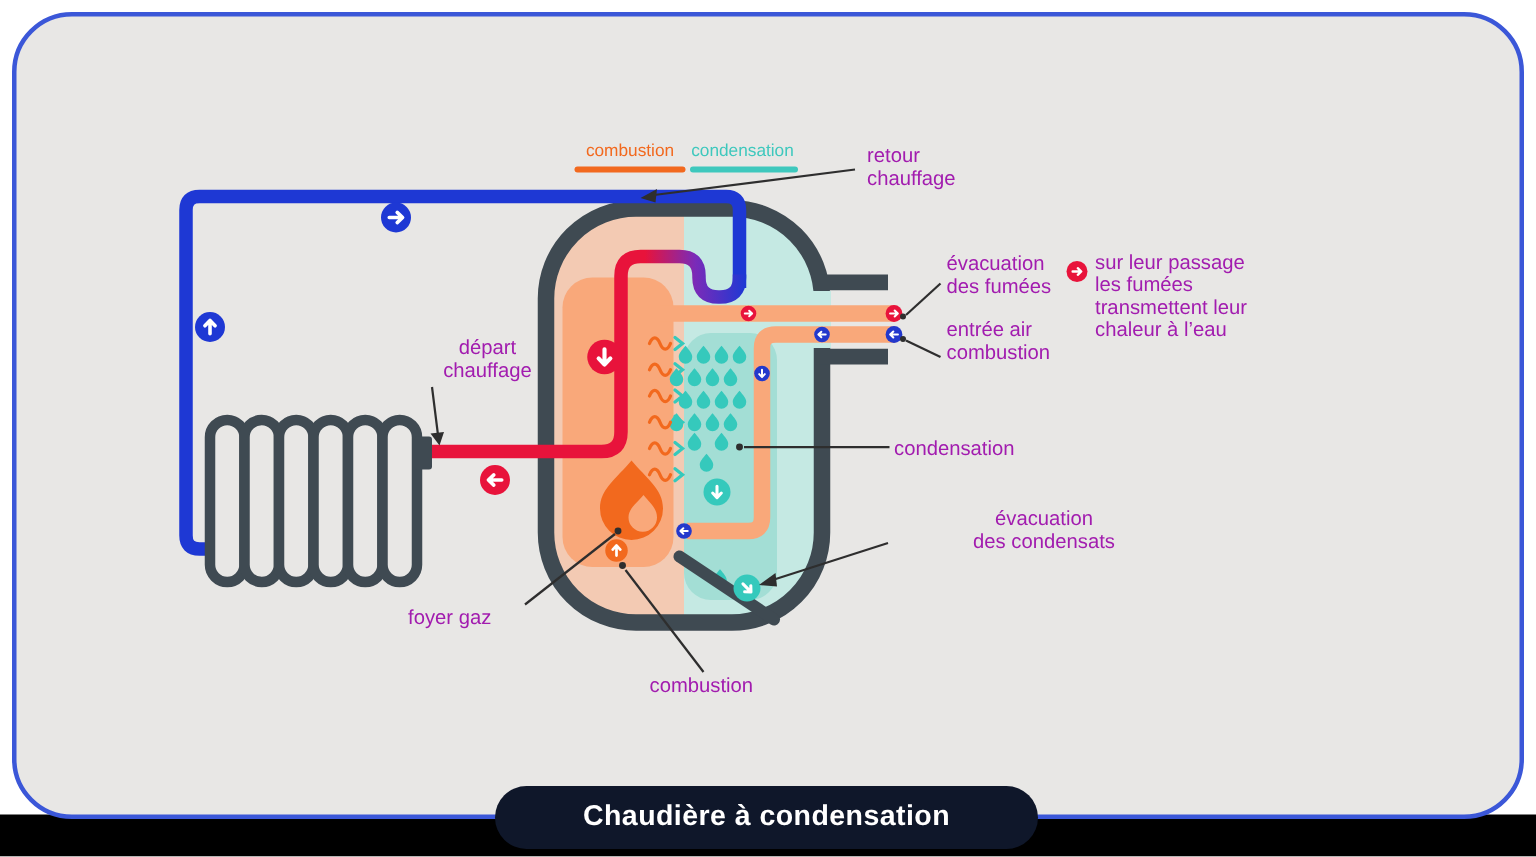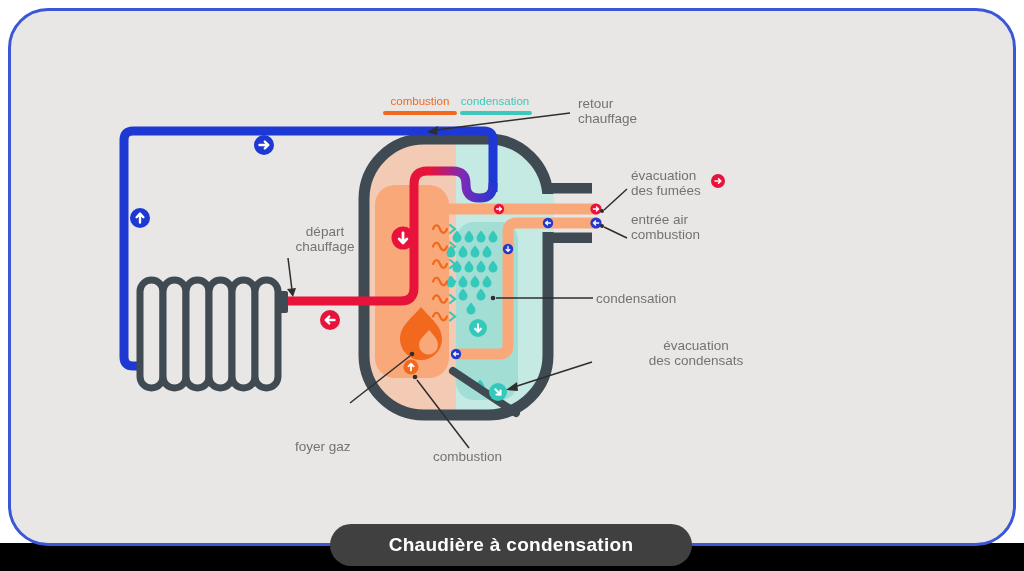--- a/index.html
+++ b/index.html
@@ -8,33 +8,33 @@
     background:#ffffff;font-family:"Liberation Sans",sans-serif;
   }
   .black-strip{position:absolute;left:0;top:543px;width:1024px;height:28px;background:#000;}
   .card{
     position:absolute;left:8px;top:8px;width:1008px;height:538px;
     box-sizing:border-box;background:#e8e7e5;border:3px solid #3b57d8;border-radius:40px;
   }
   .diagram-svg{position:absolute;left:0;top:0;width:1024px;height:571px;}
   .overlay{position:absolute;left:0;top:0;width:832px;height:571px;}
   .label{
-    position:absolute;font-size:13.5px;line-height:1.12;color:#737373;
+    position:absolute;font-size:13.5px;line-height:1.12;color:#a21caf;
     white-space:pre-line;
   }
   .legend-text{position:absolute;font-size:11.5px;text-align:center;}
   .legend-bar{position:absolute;height:4px;border-radius:2px;}
   .lg-combustion{color:#f2691e;}
   .lg-condensation{color:#3ec8bd;}
   .bar-combustion{background:#f2691e;}
   .bar-condensation{background:#3ec8bd;}
   .center{text-align:center;margin-left:44px;}
   .title-badge{
     position:absolute;left:330px;top:524px;width:362px;height:42px;
-    background:#404040;border-radius:21px;display:flex;align-items:center;justify-content:center;
+    background:#0f172a;border-radius:21px;display:flex;align-items:center;justify-content:center;
     color:#ffffff;font-size:19px;font-weight:bold;letter-spacing:.3px;
   }
 </style>
 </head>
 <body>
 
 <div class="black-strip"></div>
 <div class="card"></div>
 
 <svg class="diagram-svg" viewBox="0 0 1024 571">
@@ -210,26 +210,28 @@
 
   <div class="legend-text lg-combustion" style="left:383px;top:95px;width:74px;">combustion</div>
   <div class="legend-bar bar-combustion" style="left:383px;top:111px;width:74px;"></div>
   <div class="legend-text lg-condensation" style="left:460px;top:95px;width:70px;">condensation</div>
   <div class="legend-bar bar-condensation" style="left:460px;top:111px;width:72px;"></div>
 
   <div class="label" style="left:578px;top:96px;">retour
 chauffage</div>
   <div class="label" style="left:631px;top:168px;">évacuation
 des fumées</div>
+  <div class="label" style="left:730px;top:167px;">sur leur passage les fumées
+transmettent leur chaleur à l’eau</div>
   <div class="label" style="left:631px;top:212px;">entrée air
 combustion</div>
   <div class="label" style="left:596px;top:291px;">condensation</div>
   <div class="label center" style="left:594px;top:338px;width:116px;">évacuation
 des condensats</div>
   <div class="label center" style="left:246px;top:224px;width:70px;">départ
 chauffage</div>
-  <div class="label" style="left:295px;top:404px;margin-top:35px;">foyer gaz</div>
+  <div class="label" style="left:272px;top:404px;">foyer gaz</div>
   <div class="label" style="left:433px;top:449px;">combustion</div>
 </div>
 
 <div class="title-badge">
   <span>Chaudière à condensation</span>
 </div>
 
 </body></html>

